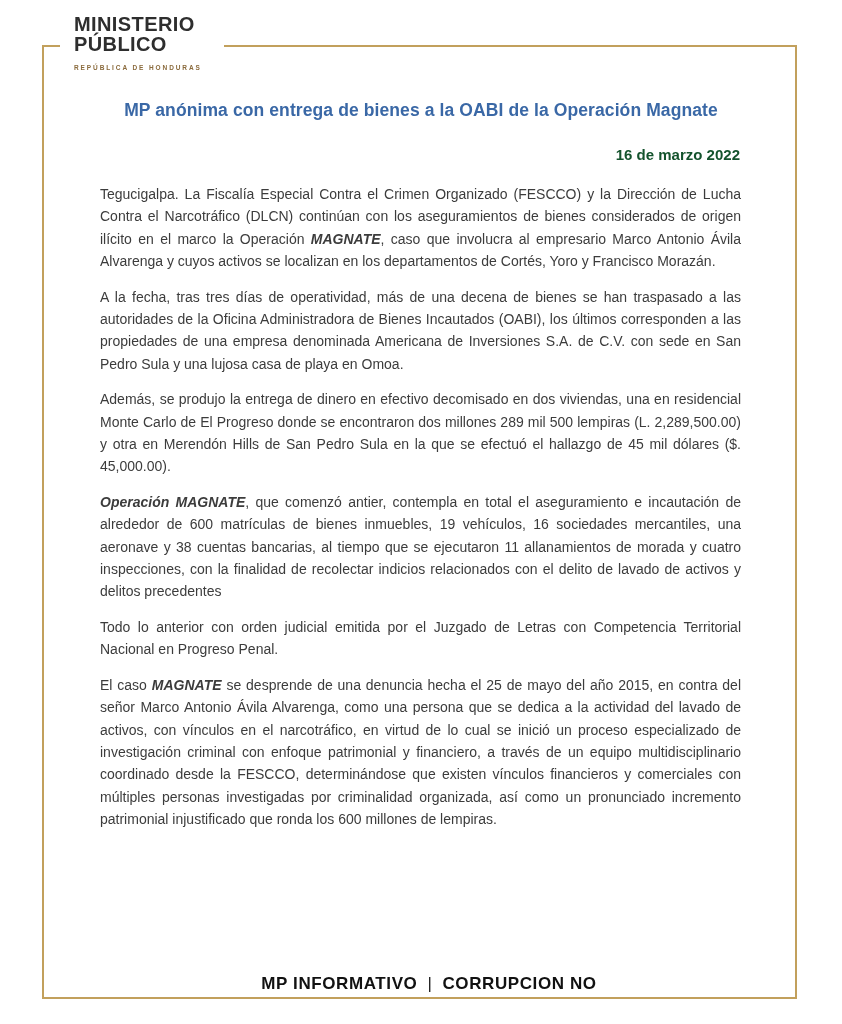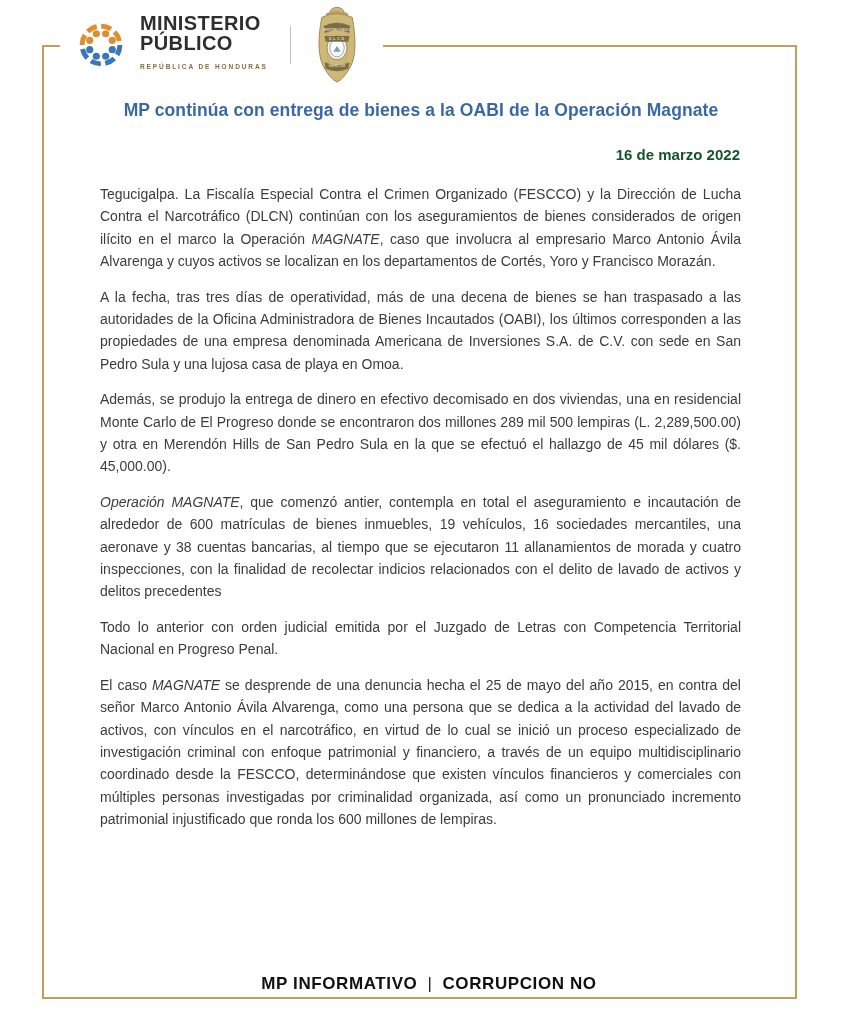--- a/index.html
+++ b/index.html
@@ -8,21 +8,21 @@
     font-family:"Liberation Sans",sans-serif;overflow:hidden;
   }
   
   .frame{
     position:absolute;left:42px;top:45px;width:751px;height:950px;
     border:2px solid var(--frame_gold,#c2a05c);z-index:0;
   }
   
   .brand{
     position:absolute;left:60px;top:2px;height:86px;z-index:2;background:#fff;
-    display:flex;align-items:center;gap:12px;padding:0 22px 0 14px;
+    display:flex;align-items:center;gap:12px;padding:0 22px 0 14px;flex-direction:column;
   }
   .orgtext{display:flex;flex-direction:column;line-height:20px;}
   .orgname{font-size:20px;font-weight:700;color:#2e2e2e;letter-spacing:.4px;}
   .orgsub{margin-top:4px;font-size:6.5px;font-weight:700;letter-spacing:1.9px;color:var(--subtitle_bronze,#8a6a3c);white-space:nowrap;}
   .hdr-divider{width:1px;height:38px;background:#c4c4c4;margin:0 10px;}
   
   .lg-o{fill:var(--logo_orange,#dd8e2e);}
   .lg-b{fill:var(--logo_blue,#3b76bd);}
   .lg-os{stroke:var(--logo_orange,#dd8e2e);}
   .lg-bs{stroke:var(--logo_blue,#3b76bd);}
@@ -38,21 +38,21 @@
     position:absolute;right:102px;top:146px;font-size:15px;font-weight:700;color:#14532d;
   }
   
   .body{
     position:absolute;left:100px;top:183px;width:641px;
     font-size:14px;line-height:22.3px;color:var(--body_text,#3c3c3c);
     text-align:justify;
   }
   .body p{margin:0 0 13.5px 0;}
   .body .bold{font-weight:400;}
-  .body .bold-italic{font-weight:400;font-style:italic;}
+  .body .bold-italic{font-weight:700;font-style:italic;}
   
   .footer{
     position:absolute;left:0;right:0;top:972px;text-align:center;z-index:2;padding-left:16px;
   }
   .footer-text{
     display:inline-block;background:#fff;padding:2px 28px;
     font-size:17px;font-weight:700;color:#111;letter-spacing:.6px;
   }
   .footer-sep{margin:0 10px;font-weight:400;color:#222;}
 </style>
@@ -95,21 +95,21 @@
       <ellipse cx="25" cy="45" rx="7.5" ry="9.5" fill="#fdfdfd" stroke="#5c87bb" stroke-width="0.7"></ellipse>
       <path d="M 21 49 L 25 43 L 29 49 Z" fill="#4a7ab5" opacity="0.75"></path>
       <path d="M 12 32.5 L 38 32.5 L 37 38.5 L 13 38.5 Z" class="bd-band"></path>
       <path d="M 12 60 Q 25 66 38 60 L 37 67 Q 25 72 13 67 Z" class="bd-band"></path>
       <text x="25" y="26.8" text-anchor="middle" font-size="2.8" class="bd-text">MINISTERIO PUBLICO</text>
       <text x="25" y="36.9" text-anchor="middle" font-size="3.6" class="bd-text">D. L. C. N.</text>
       <text x="25" y="65.2" text-anchor="middle" font-size="3" class="bd-text">INSPECTOR</text>
     </svg>
   </div>
 
-  <div class="title">MP continúa con entrega de bienes a la OABI de la Operación Magnate</div>
+  <div class="title">MP anónima con entrega de bienes a la OABI de la Operación Magnate</div>
   <div class="date">16 de marzo 2022</div>
 
   <div class="body">
       <p><span class="bold">Tegucigalpa.</span><span> La Fiscalía Especial Contra el Crimen Organizado (FESCCO) y la Dirección de Lucha Contra el Narcotráfico (DLCN) continúan con los aseguramientos de bienes considerados de origen ilícito en el marco la Operación </span><span class="bold-italic">MAGNATE</span><span>, caso que involucra al empresario Marco Antonio Ávila Alvarenga y cuyos activos se localizan en los departamentos de Cortés, Yoro y Francisco Morazán.</span></p>
       <p><span>A la fecha, tras tres días de operatividad, más de una decena de bienes se han traspasado a las autoridades de la Oficina Administradora de Bienes Incautados (OABI), los últimos corresponden a las propiedades de una empresa denominada Americana de Inversiones S.A. de C.V. con sede en San Pedro Sula y una lujosa casa de playa en Omoa.</span></p>
       <p><span>Además, se produjo la entrega de dinero en efectivo decomisado en dos viviendas, una en residencial Monte Carlo de El Progreso donde se encontraron dos millones 289 mil 500 lempiras (L. 2,289,500.00) y otra en Merendón Hills de San Pedro Sula en la que se efectuó el hallazgo de 45 mil dólares ($. 45,000.00).</span></p>
       <p><span class="bold-italic">Operación MAGNATE</span><span>, que comenzó antier, contempla en total el aseguramiento e incautación de alrededor de 600 matrículas de bienes inmuebles, 19 vehículos, 16 sociedades mercantiles, una aeronave y 38 cuentas bancarias, al tiempo que se ejecutaron 11 allanamientos de morada y cuatro inspecciones, con la finalidad de recolectar indicios relacionados con el delito de lavado de activos y delitos precedentes</span></p>
       <p><span>Todo lo anterior con orden judicial emitida por el Juzgado de Letras con Competencia Territorial Nacional en Progreso Penal.</span></p>
       <p><span>El caso </span><span class="bold-italic">MAGNATE</span><span> se desprende de una denuncia hecha el 25 de mayo del año 2015, en contra del señor Marco Antonio Ávila Alvarenga, como una persona que se dedica a la actividad del lavado de activos, con vínculos en el narcotráfico, en virtud de lo cual se inició un proceso especializado de investigación criminal con enfoque patrimonial y financiero, a través de un equipo multidisciplinario coordinado desde la FESCCO, determinándose que existen vínculos financieros y comerciales con múltiples personas investigadas por criminalidad organizada, así como un pronunciado incremento patrimonial injustificado que ronda los 600 millones de lempiras.</span></p>
     </div>

